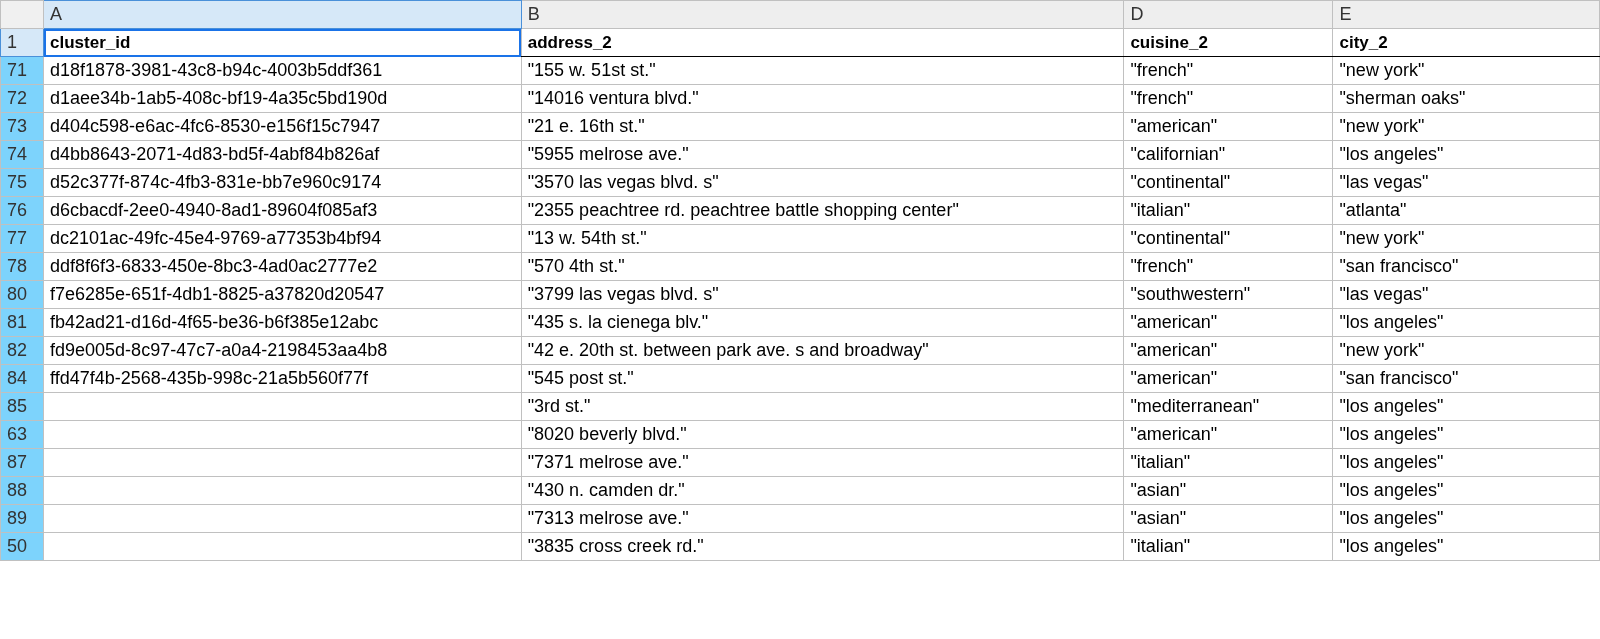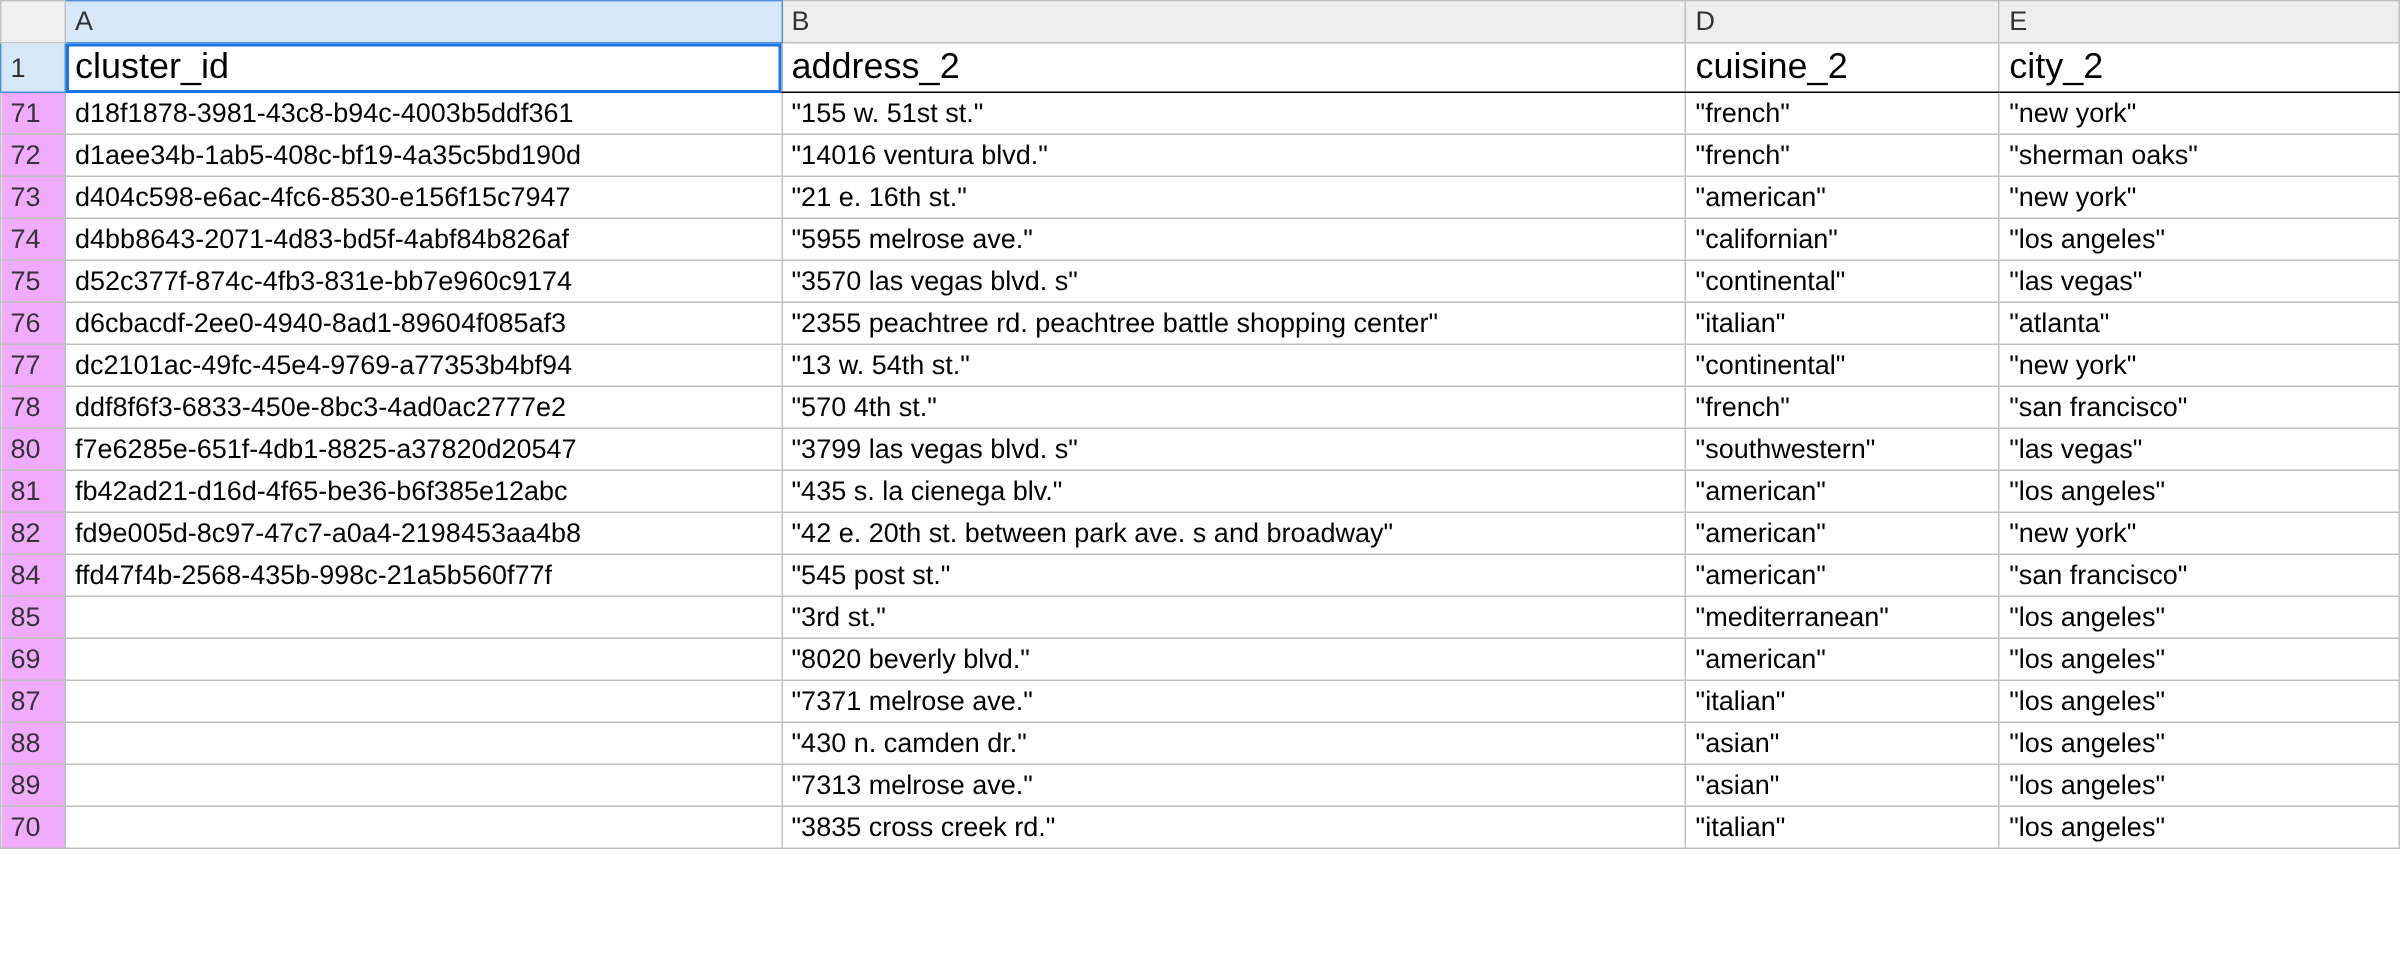--- a/index.html
+++ b/index.html
@@ -35,34 +35,34 @@
       text-align: center;
       font-weight: normal;
       border-bottom: 1px solid #a8a8a8;
       color: #333;
     }
     .col-header.selected {
       background: #d6e8f8;
       border: 1px solid #4a90d9;
     }
     .row-header {
-      background: #f0abfc;
+      background: #7dd3fc;
       text-align: center;
       font-weight: normal;
       color: #333;
       width: 42px;
       border-right: 1px solid #a8a8a8;
     }
     .row-header.selected {
       background: #d6e8f8;
       border: 1px solid #4a90d9;
     }
     .data-header td {
-      font-weight: normal;
-      font-size: 24px;
+      font-weight: bold;
+      font-size: 17px;
       border-bottom: 1.5px solid #000;
     }
     .data-header .row-header {
       font-weight: normal;
       font-size: 18px;
     }
     .col-A { width: 466px; }
     .col-B { width: 588px; }
     .col-D { width: 204px; }
     .col-E { width: 260px; }
@@ -184,21 +184,21 @@
         <td>"san francisco"</td>
       </tr>
       <tr>
         <td class="row-header">85</td>
         <td></td>
         <td>"3rd st."</td>
         <td>"mediterranean"</td>
         <td>"los angeles"</td>
       </tr>
       <tr>
-        <td class="row-header">69</td>
+        <td class="row-header">63</td>
         <td></td>
         <td>"8020 beverly blvd."</td>
         <td>"american"</td>
         <td>"los angeles"</td>
       </tr>
       <tr>
         <td class="row-header">87</td>
         <td></td>
         <td>"7371 melrose ave."</td>
         <td>"italian"</td>
@@ -212,20 +212,20 @@
         <td>"los angeles"</td>
       </tr>
       <tr>
         <td class="row-header">89</td>
         <td></td>
         <td>"7313 melrose ave."</td>
         <td>"asian"</td>
         <td>"los angeles"</td>
       </tr>
       <tr>
-        <td class="row-header">70</td>
+        <td class="row-header">50</td>
         <td></td>
         <td>"3835 cross creek rd."</td>
         <td>"italian"</td>
         <td>"los angeles"</td>
       </tr>
     </tbody>
 </table>
 
 </body></html>

